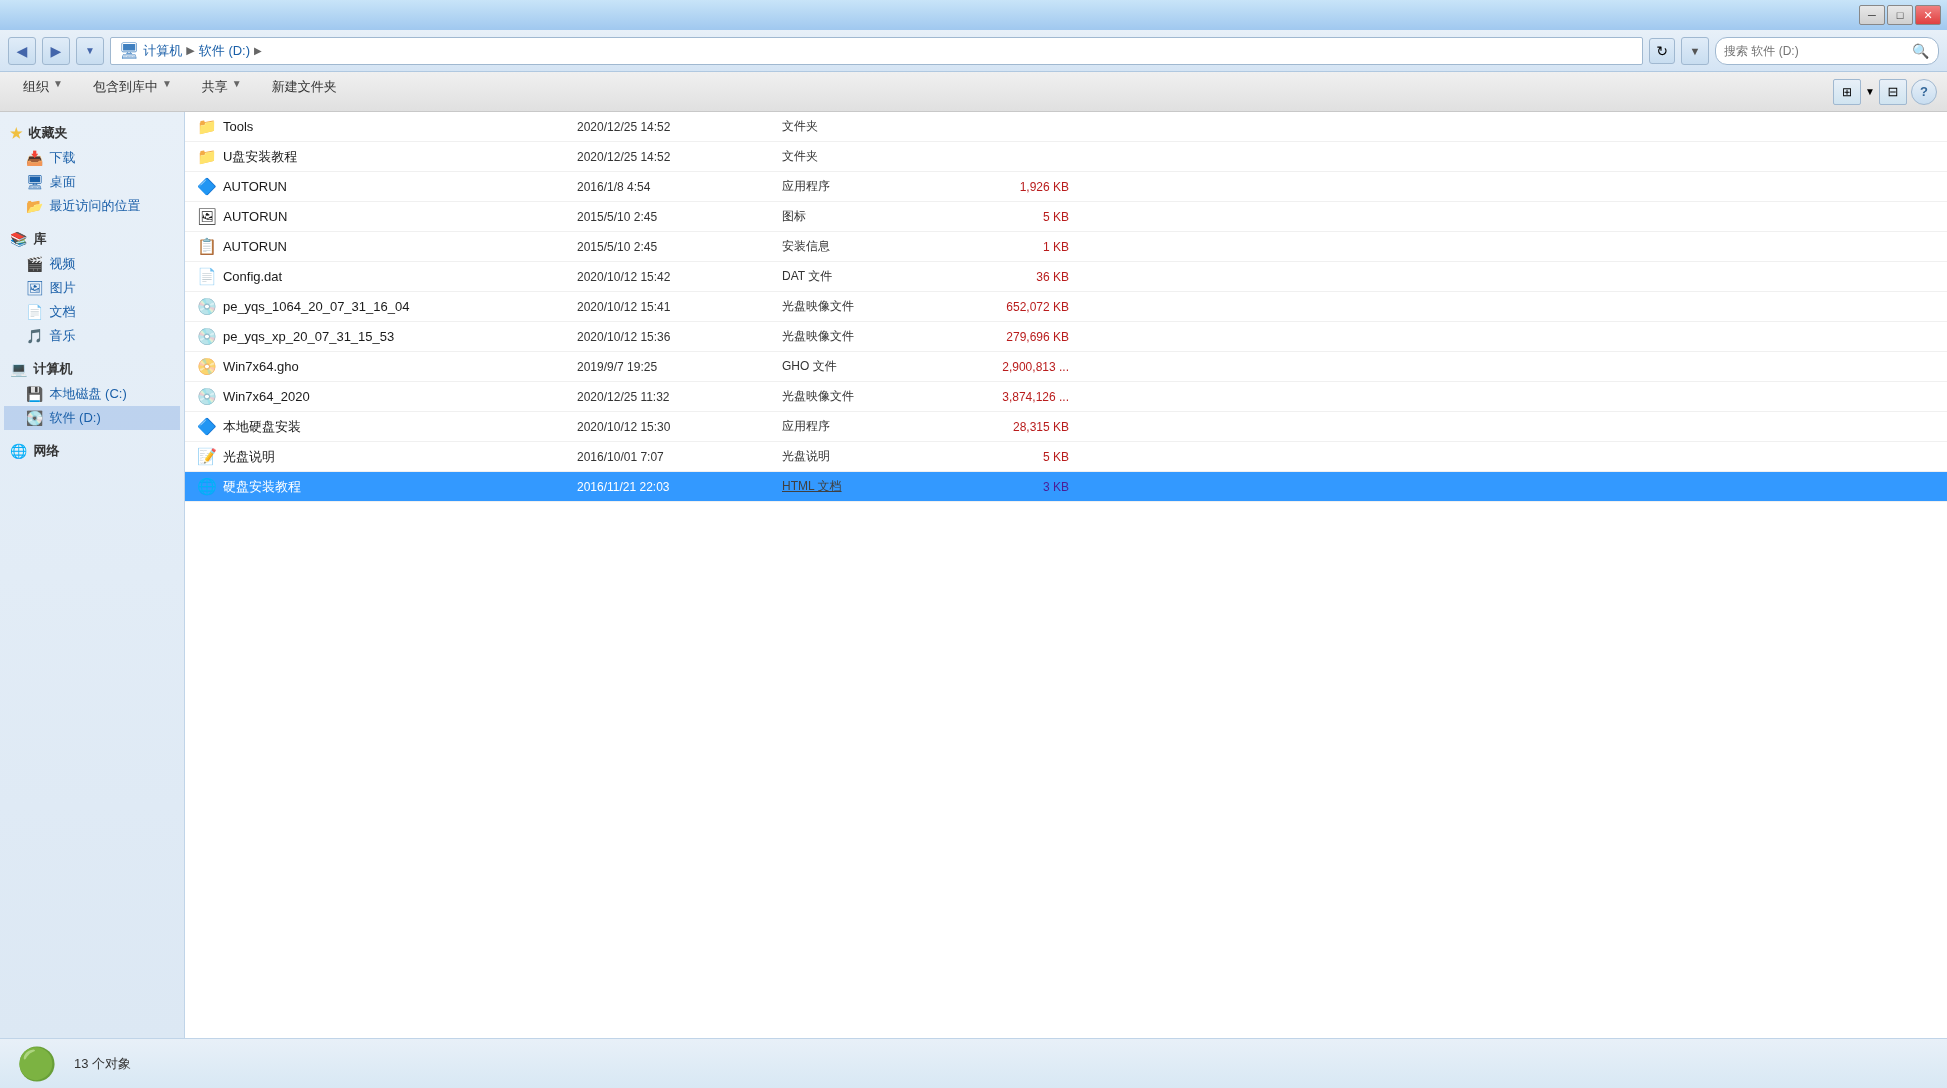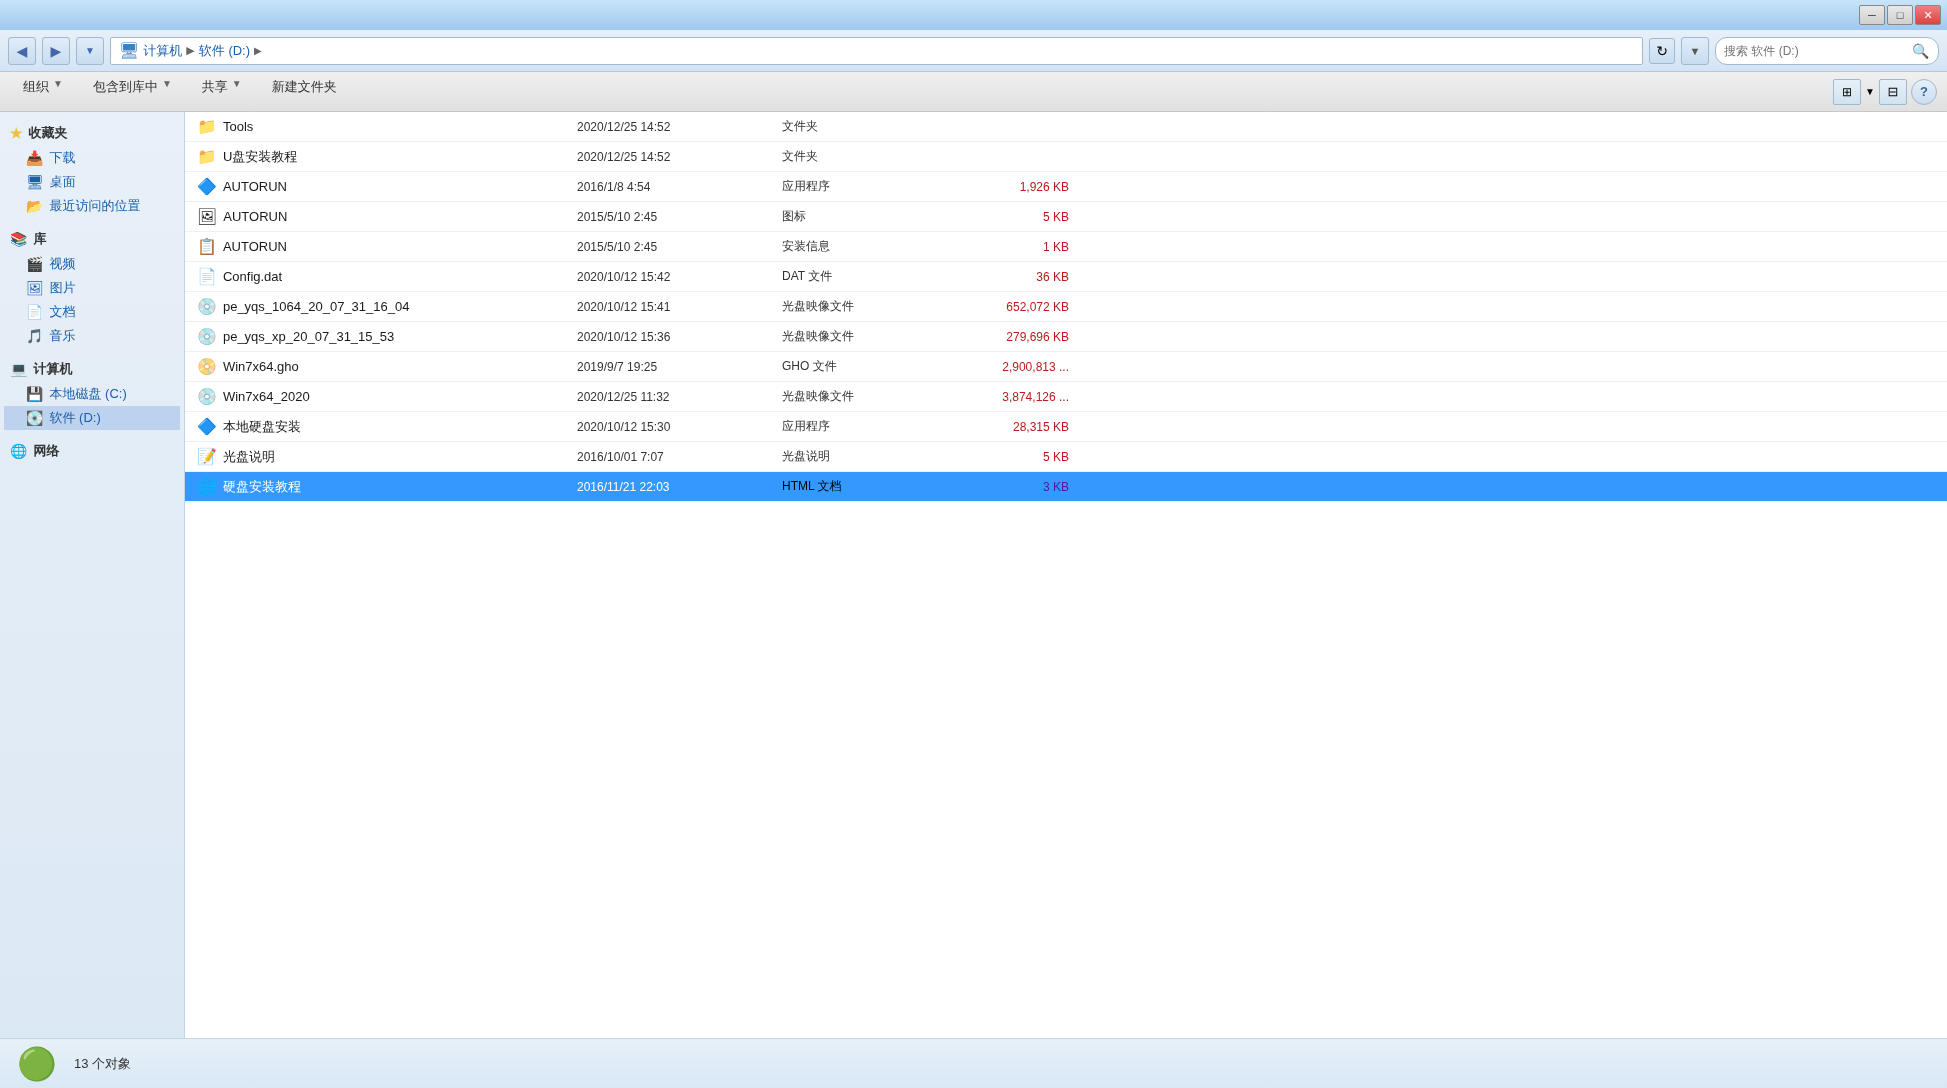--- a/index.html
+++ b/index.html
@@ -254,21 +254,21 @@
       padding: 0 8px;
       cursor: pointer;
       border-bottom: 1px solid #f0f0f0;
     }
     .file-row.selected {
       background: #3399ff;
       color: white;
     }
     .file-row.selected .file-name { color: white; }
     .file-row.selected .file-date { color: white; }
-    .file-row.selected .file-type { color: #000000; }
+    .file-row.selected .file-type { color: #404040; text-decoration: underline; }
     .file-row.selected .file-size { color: #4c1d95; }
 
     .file-name {
       display: flex;
       align-items: center;
       gap: 6px;
       font-size: 13px;
       color: #1a1a1a;
       padding: 0 4px;
     }

